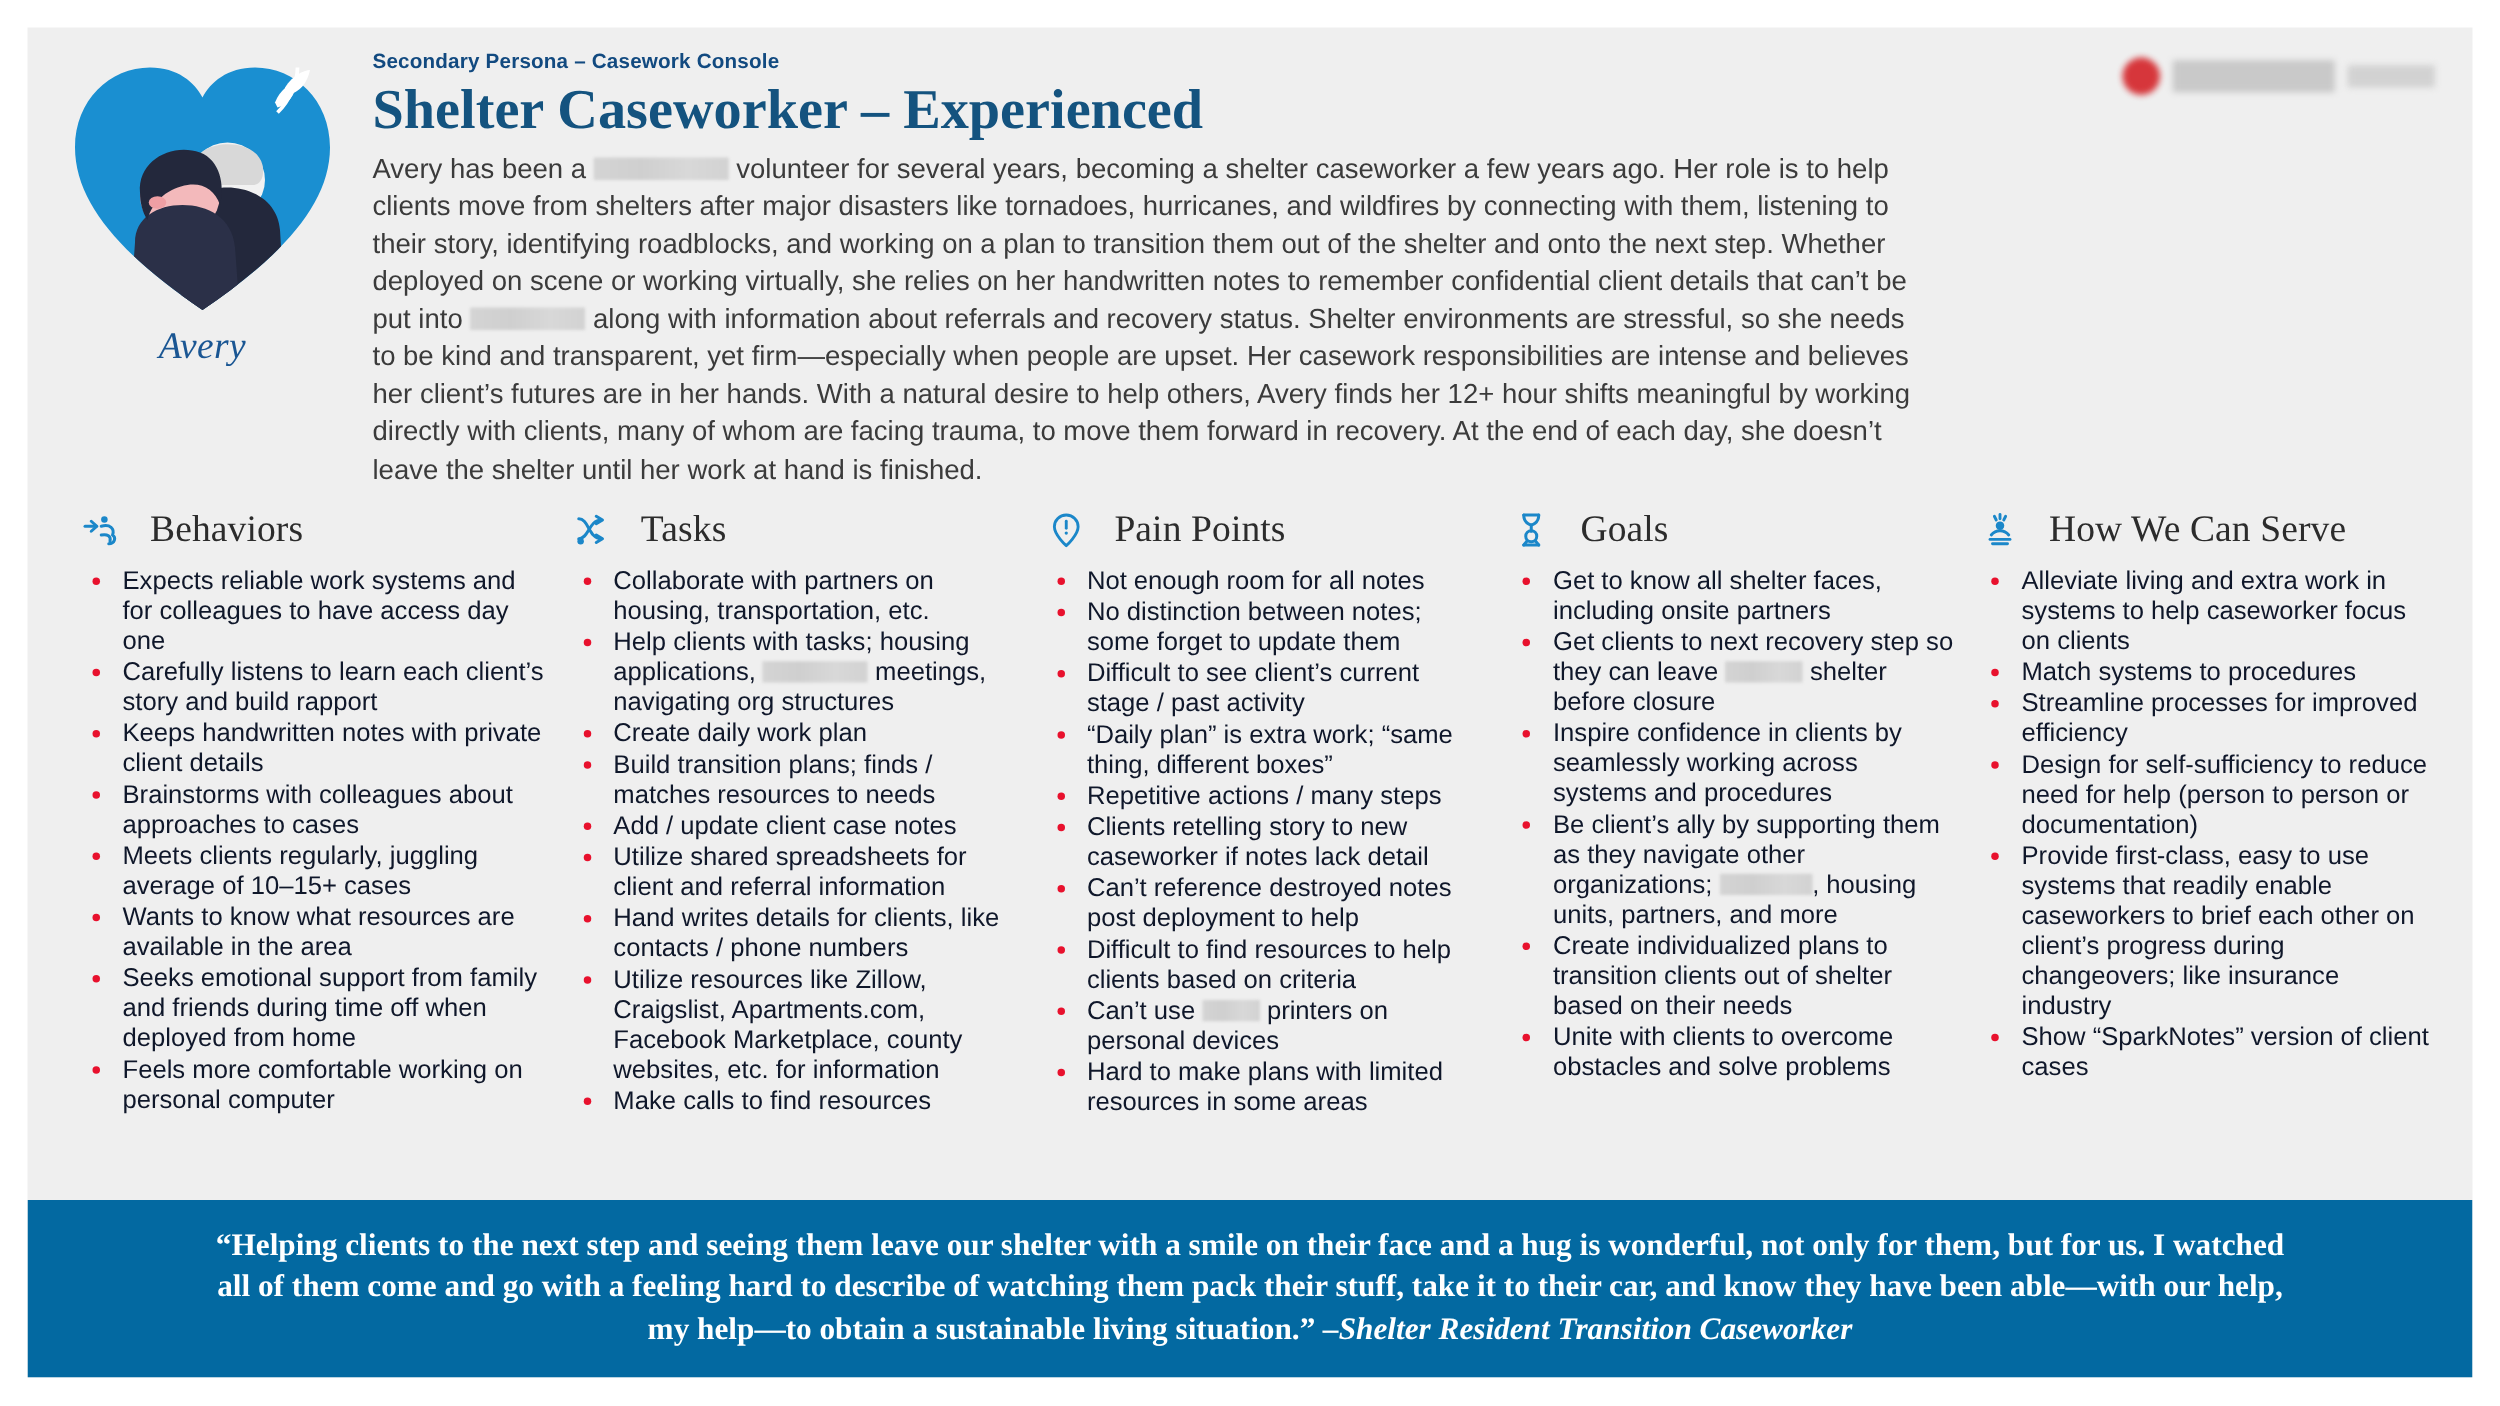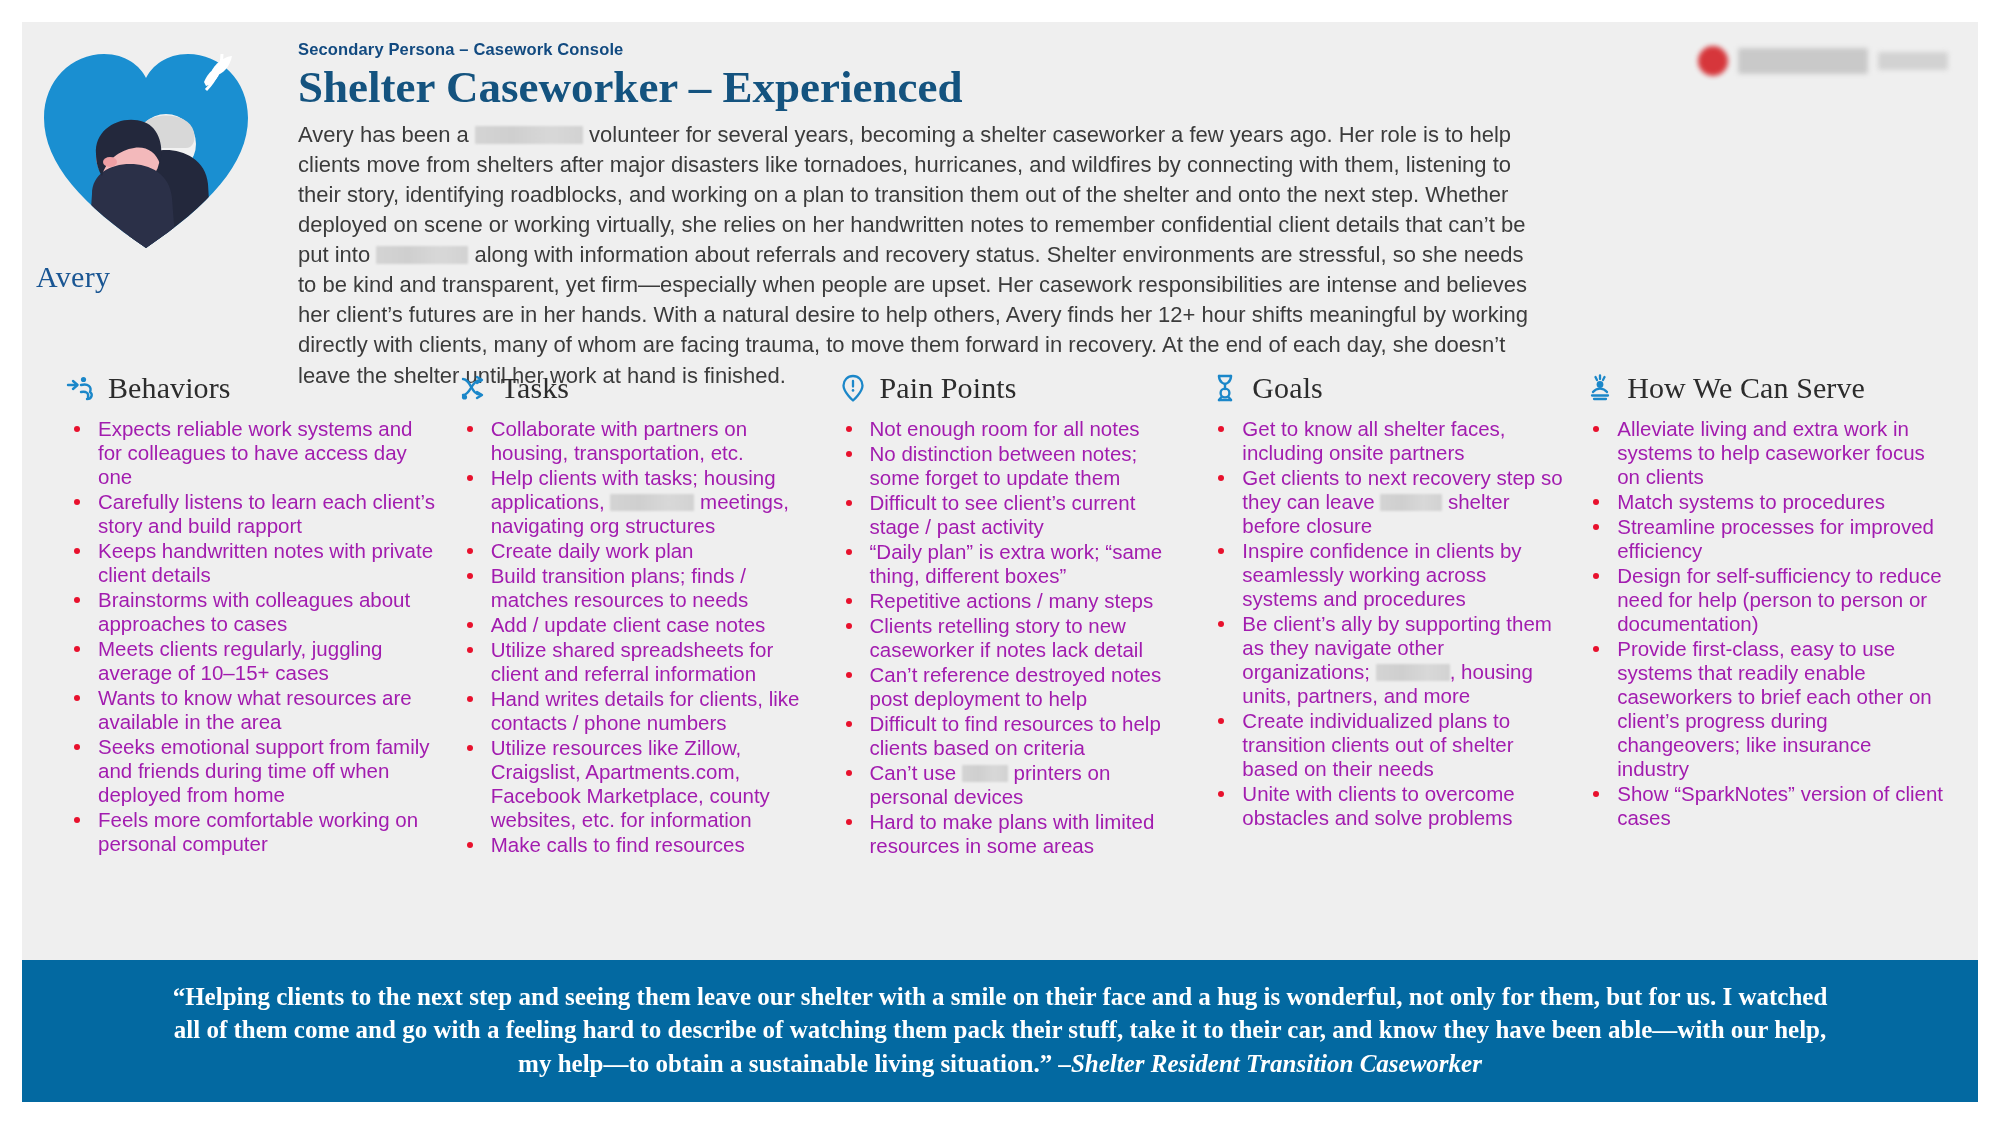--- a/index.html
+++ b/index.html
@@ -33,24 +33,25 @@
   }
 
   
   .header {
     position: relative;
     height: 345px;
   }
 
   .avatar-block {
     position: absolute;
-    left: 14px;
+    left: 30px;
     top: 14px;
     width: 220px;
-    text-align: left;
+    text-align: center;
+    font-style: italic;
   }
 
   .avatar-heart {
     position: relative;
     width: 220px;
     height: 222px;
   }
   .avatar-heart svg { display: block; }
 
   .avatar-name {
@@ -147,23 +148,24 @@
   .col { box-sizing: border-box; }
   .col-behaviors     { width: 396px; padding-right: 20px; }
   .col-tasks         { width: 382px; padding-right: 20px; }
   .col-goals         { width: 378px; padding-right: 20px; }
   .col-pain          { width: 376px; padding-right: 20px; }
   .col-serve         { width: 370px; padding-right: 6px; }
 
   .col-head {
     display: flex;
     align-items: center;
-    gap: 12px;
+    gap: 24px;
     margin-bottom: 8px;
     height: 42px;
+    margin-top: 36px;
   }
   .col-icon {
     width: 30px;
     height: 30px;
     flex: 0 0 30px;
     color: #1b87c9;
     display: flex;
     align-items: center;
     justify-content: center;
   }
@@ -181,21 +183,21 @@
     list-style: none;
     margin: 0;
     padding: 0;
   }
   ul.bullets li {
     position: relative;
     padding-left: 32px;
     font-family: "Liberation Sans", sans-serif;
     font-size: 20.5px;
     line-height: 1.17;
-    color: #a21caf;
+    color: #0f172a;
     margin-bottom: 1px;
   }
   ul.bullets li::before {
     content: "";
     position: absolute;
     left: 8px;
     top: 9px;
     width: 6px;
     height: 6px;
     border-radius: 50%;

